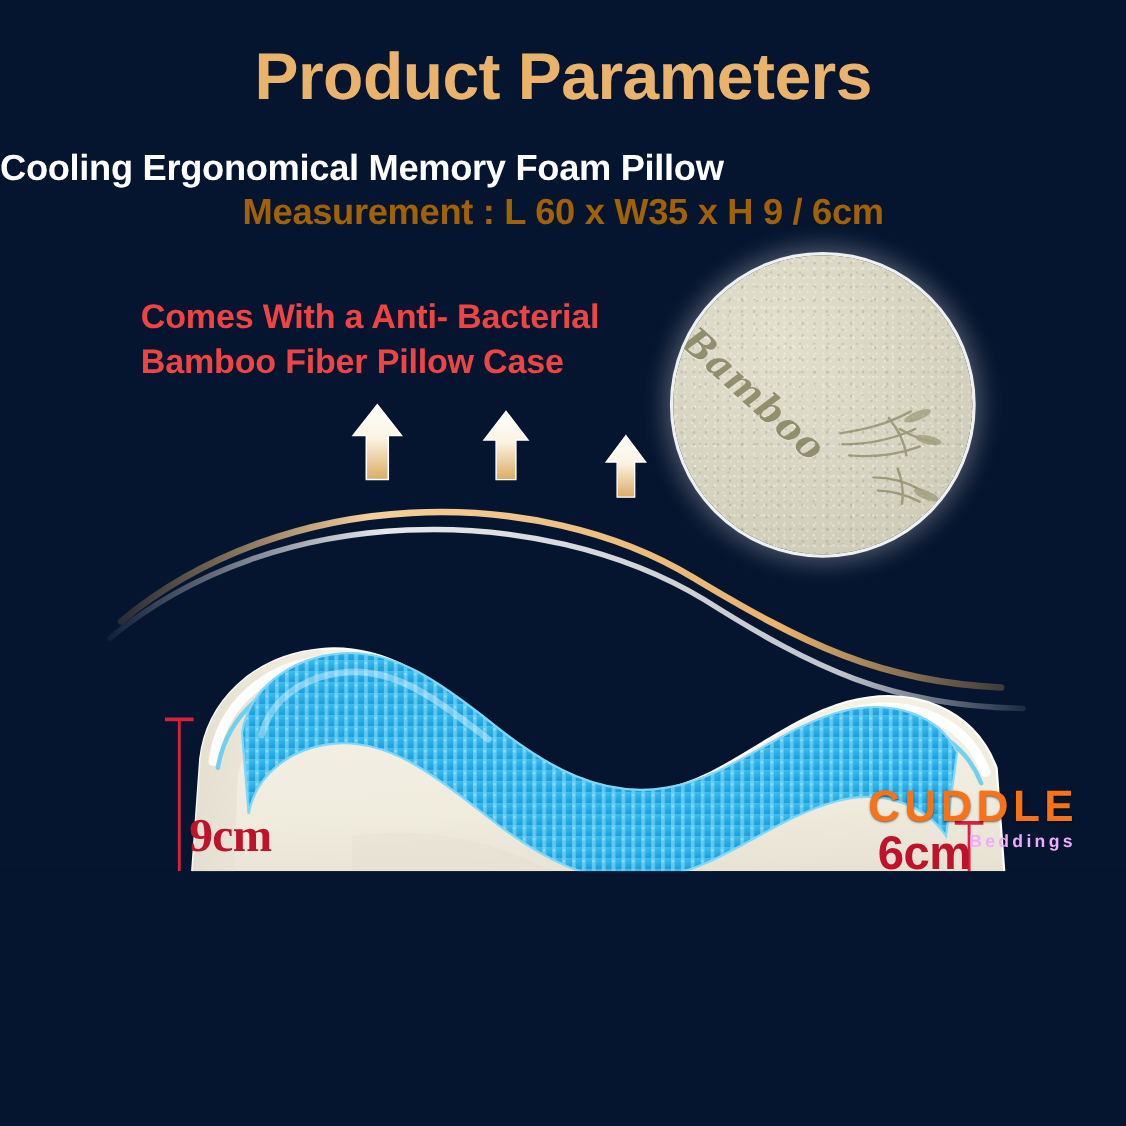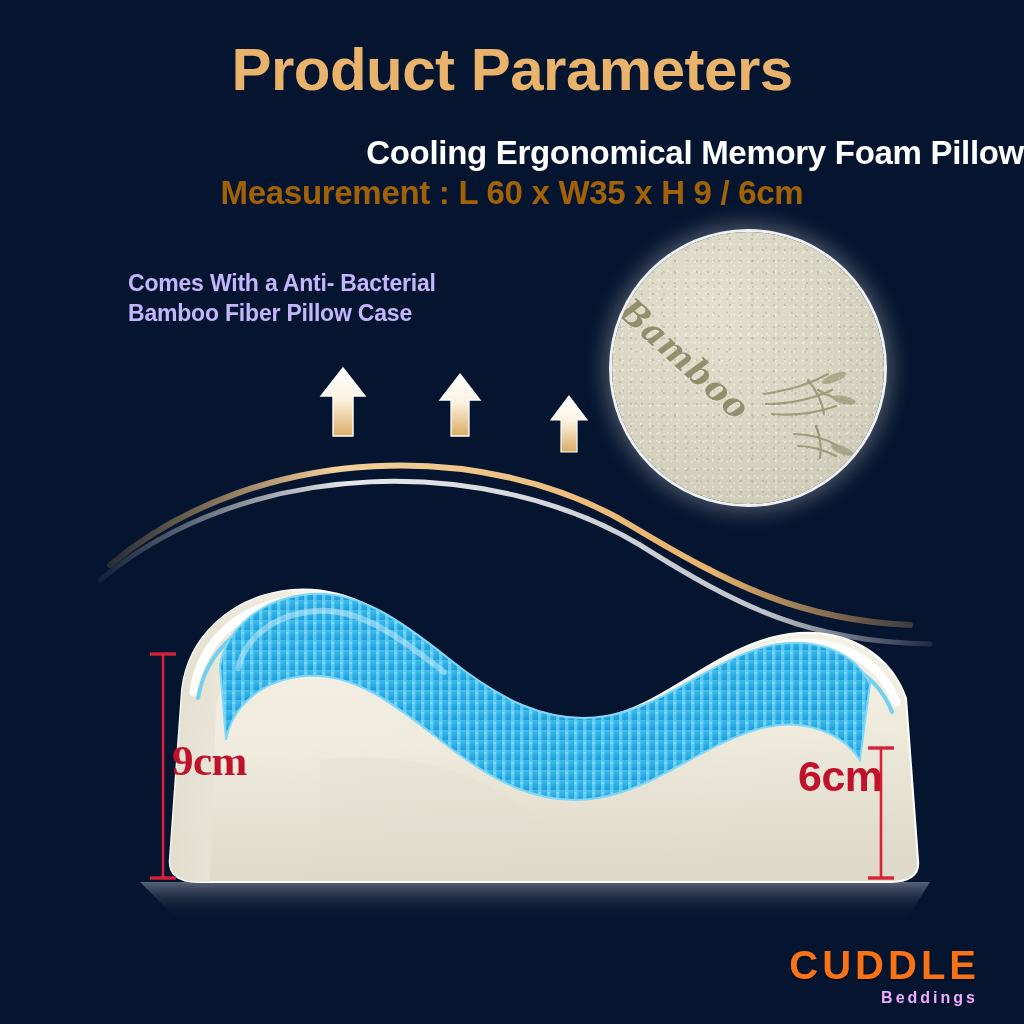--- a/index.html
+++ b/index.html
@@ -3,21 +3,21 @@
 <meta charset="utf-8">
 <style>
   html, body {
     margin: 0;
     padding: 0;
     background: #06152f;
   }
   #stage {
     position: relative;
     width: 1024px;
-    height: 1024px;
+    height: 792px;
     overflow: hidden;
     background: #06152f;
     font-family: "Liberation Sans", sans-serif;
     -webkit-font-smoothing: antialiased;
   }
 
   
   #title {
     position: absolute;
     top: 38px;
@@ -28,21 +28,21 @@
     font-size: 60px;
     font-weight: bold;
     letter-spacing: -0.5px;
     line-height: 1.05;
   }
   #subtitle-1 {
     position: absolute;
     top: 134px;
     left: 0;
     width: 1024px;
-    text-align: right;
+    text-align: left;
     color: #ffffff;
     font-size: 33px;
     font-weight: bold;
     letter-spacing: -0.3px;
   }
   #subtitle-2 {
     position: absolute;
     top: 174px;
     left: 0;
     width: 1024px;
@@ -52,22 +52,22 @@
     font-weight: bold;
     letter-spacing: -0.3px;
   }
 
   
   #feature-callout {
     position: absolute;
     top: 268px;
     left: 128px;
     width: 490px;
-    color: #c4b5fd;
-    font-size: 23px;
+    color: #ef4444;
+    font-size: 31px;
     font-weight: bold;
     line-height: 1.32;
     letter-spacing: -0.2px;
   }
 
   
   #bamboo-inset {
     position: absolute;
     left: 612px;
     top: 232px;

